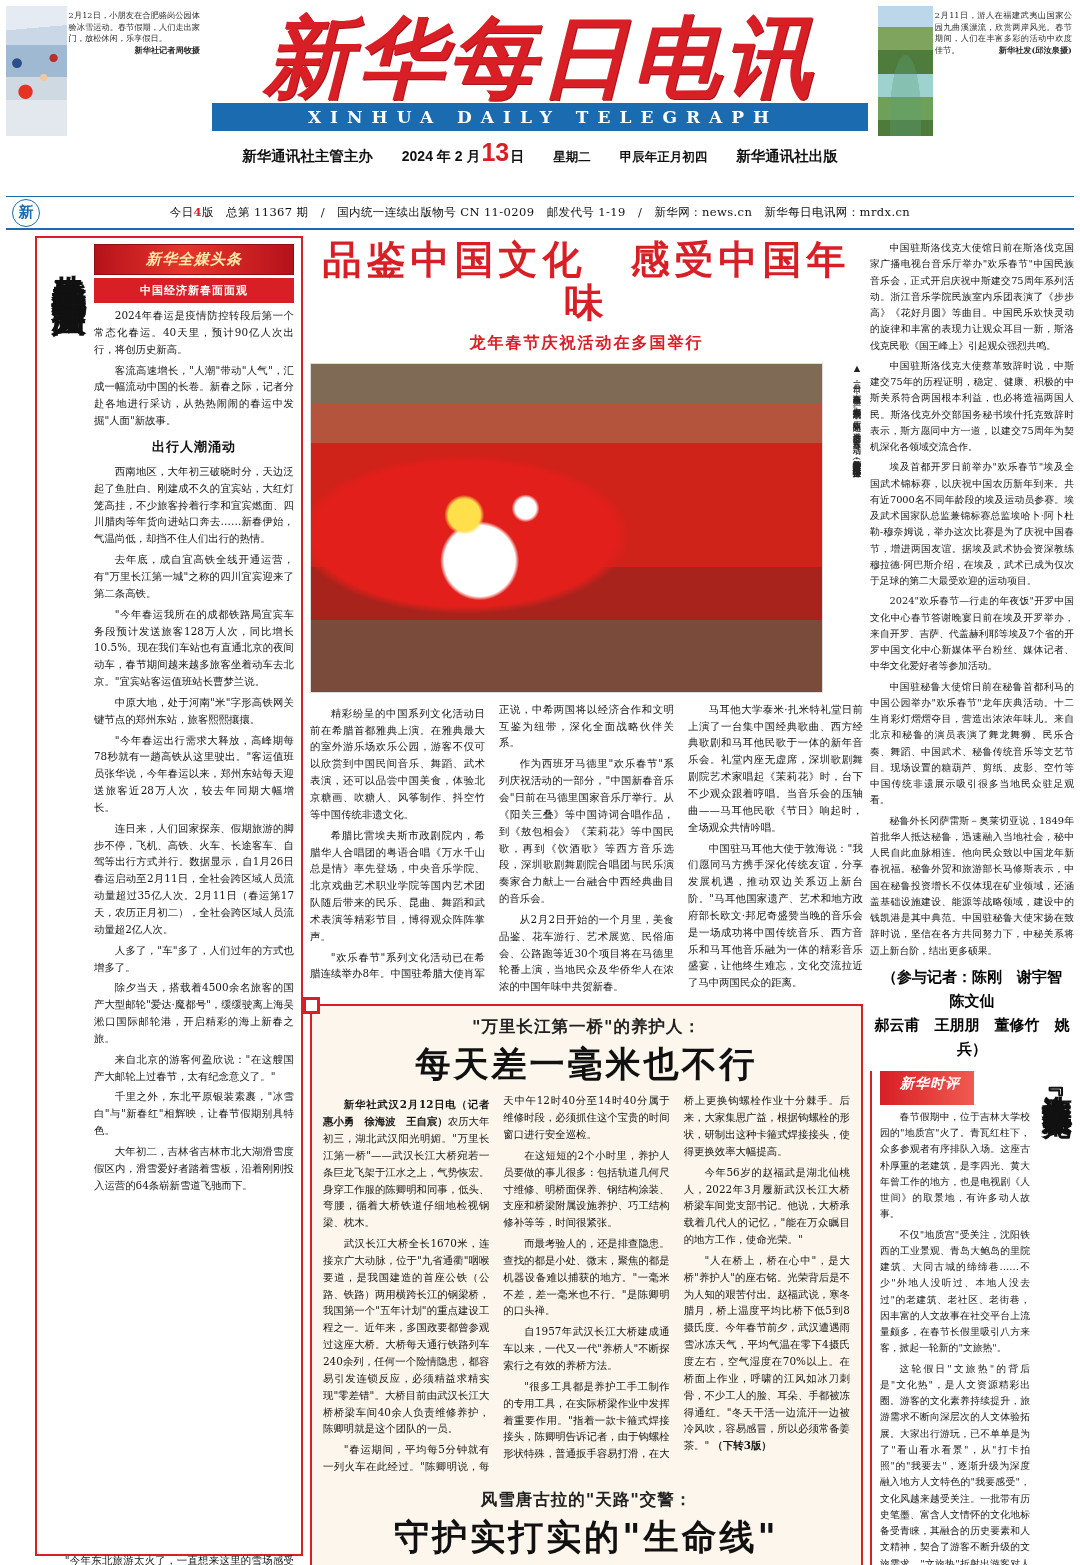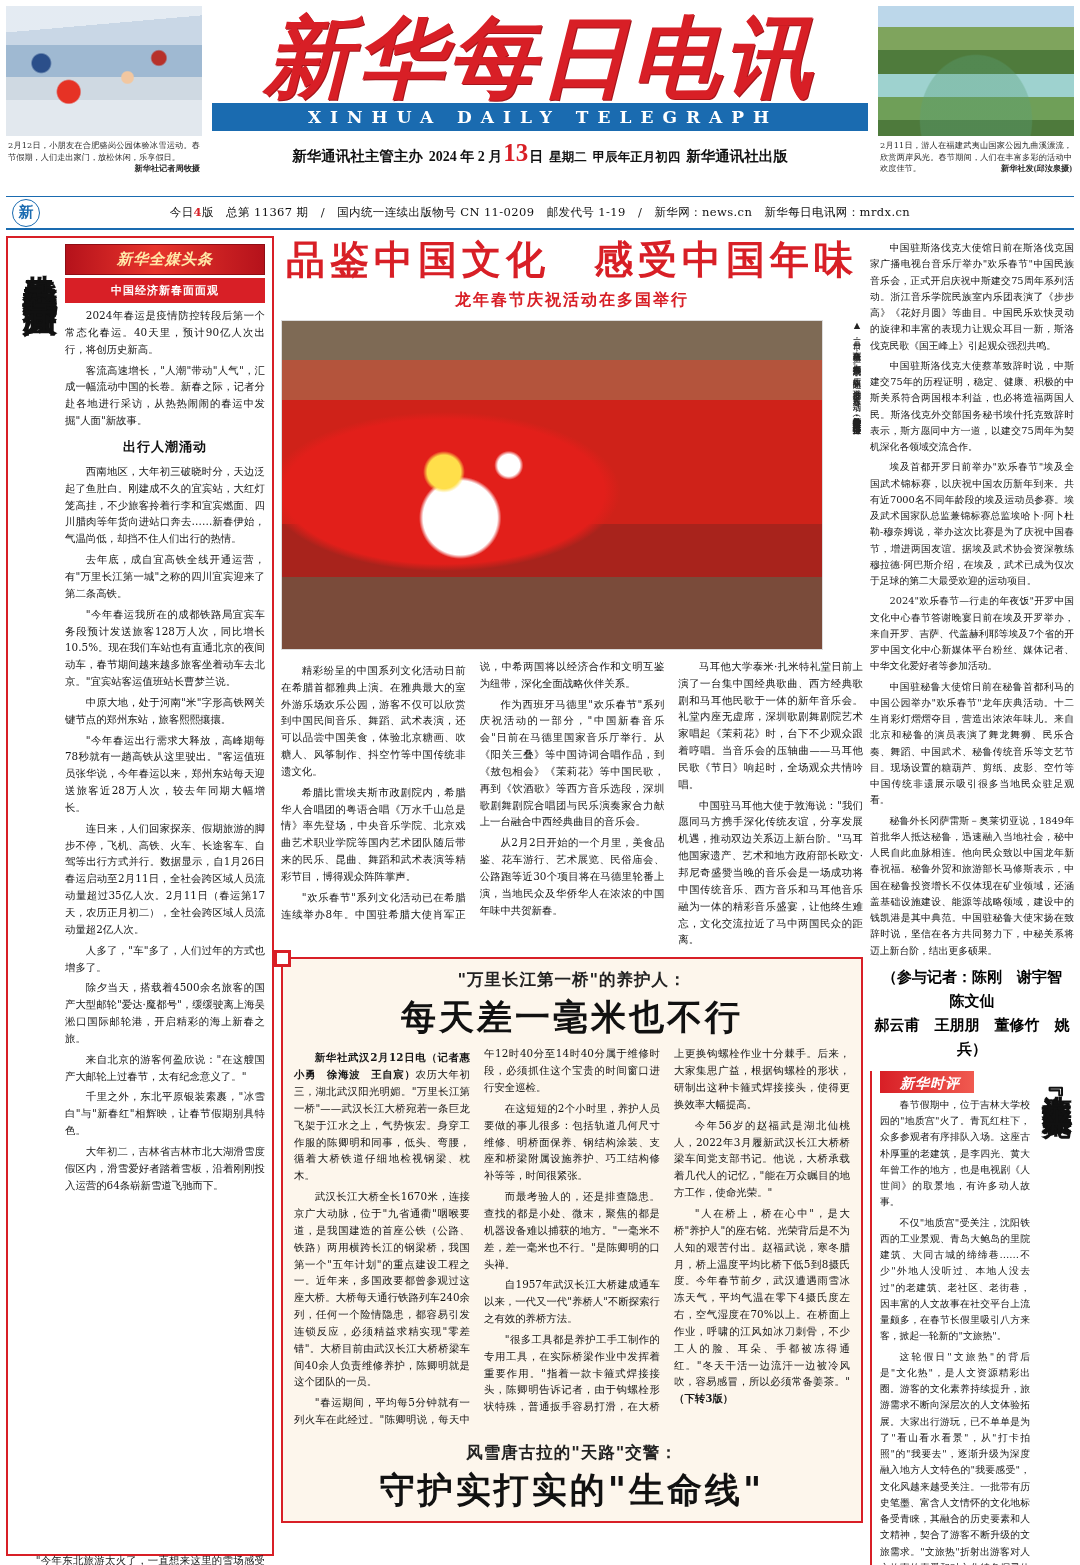--- a/index.html
+++ b/index.html
@@ -8,47 +8,47 @@
     width:1080px; height:1565px;
     background:#ffffff;
     font-family:"DejaVu Sans", sans-serif;
     overflow:hidden;
     position:relative;
   }
   .page { width:1080px; height:1565px; position:relative; background:#fff; padding:0 6px; }
 
   
   .masthead { display:flex; height:195px; padding-top:6px; }
-  .mh-side { width:196px; flex:0 0 196px; display:flex; flex-direction:column; }
+  .mh-side { width:196px; flex:0 0 196px; display:flex; }
   .mh-photo { width:100%; height:130px; position:relative; overflow:hidden; }
   .mh-caption {
     font-size:8.2px; line-height:1.42; color:#2a2a2a; padding:4px 2px 0 2px;
     text-align:justify; font-family:"DejaVu Serif", serif;
   }
-  .mh-caption .credit { font-weight:bold; float:right;font-family:Liberation Serif, serif; }
+  .mh-caption .credit { font-weight:bold; float:right; }
   .mh-center { flex:1; display:flex; flex-direction:column; align-items:center; justify-content:flex-start; padding:0 10px; }
   .logo-cn {
     font-family:"DejaVu Serif", serif;
     font-size:88px; font-weight:bold; color:#d81f26;
     letter-spacing:4px; line-height:1.08;
     font-style:italic;
     text-shadow:1px 1px 0 #a5151b;
     margin-top:4px;
     white-space:nowrap;
   }
   .logo-bar {
     width:100%; background:#1a6bb0; color:#fff;
     text-align:center; font-size:17px; font-weight:bold; letter-spacing:9px;
     padding:4px 0 4px 6px; margin-top:-2px;
     font-family:"DejaVu Serif", serif;
   }
   .mh-meta {
-    display:flex; align-items:baseline; justify-content:center; gap:6px;
+    display:flex; align-items:baseline; justify-content:center; gap:29px;
     margin-top:9px; font-size:14.5px; font-weight:bold; color:#111;
-    font-family:Liberation Serif, serif; white-space:nowrap;
+    font-family:Liberation Sans, sans-serif; white-space:nowrap;
   }
   .mh-meta .date-line { display:inline-flex; align-items:baseline; font-size:14px; }
   .mh-meta .bigday { color:#d81f26; font-size:25px; font-weight:bold; padding:0 1px; line-height:1; }
   .mh-meta .small { font-size:12.5px; }
   .infobar {
     display:flex; align-items:center; gap:10px;
     height:34px; border-top:1px solid #1a6bb0; border-bottom:2px solid #1a6bb0;
     margin-top:1px;
   }
   .seal {
@@ -59,21 +59,21 @@
     font-family:"DejaVu Serif", serif;
   }
   .infobar-text {
     flex:1; text-align:center; font-size:11.5px; color:#111; letter-spacing:.4px;
     font-family:"DejaVu Serif", serif;
   }
   .infobar-text .red { color:#d81f26; font-weight:bold; }
 
   
   .content { display:flex; gap:7px; margin-top:6px; height:1320px; }
-  .col-left   { width:268px; flex:0 0 268px; border:2px solid #d81f26; padding:6px 7px; position:relative; }
+  .col-left   { width:268px; flex:0 0 268px; border:2px solid #d81f26; padding:6px 7px; position:relative;margin-left:29px; }
   .col-mid    { flex:1; display:flex; flex-direction:column; }
   .col-right  { width:204px; flex:0 0 204px; display:flex; flex-direction:column; }
 
   
   .lead-wrap { display:flex; gap:6px; height:100%; }
   .vert-headline {
     writing-mode:vertical-rl; text-orientation:upright;
     font-family:"DejaVu Serif", serif;
     font-size:35px; font-weight:bold; color:#111; line-height:1.08;
     letter-spacing:2px; flex:0 0 44px; padding-top:2px;
@@ -151,21 +151,21 @@
   }
   .story-cols { column-count:3; column-gap:14px; margin-top:9px; }
   .dateline { font-weight:bold; }
   .r-body { flex:1; }
   .comment-box {
     border-left:2px solid #d81f26; margin-top:10px; padding-left:8px;
     display:flex; gap:6px;
   }
   .badge-pingc {
     background:linear-gradient(90deg,#d81f26,#f05a50);
-    color:#fff; font-weight:bold; font-size:14px; padding:4px 14px 0 20px;
+    color:#fff; font-weight:bold; font-size:14px; padding:4px 14px 12px 20px;
     display:inline-block; font-style:italic; font-family:"DejaVu Serif", serif;
     letter-spacing:1px; position:relative;
   }
   .vert-headline2 {
     writing-mode:vertical-rl; text-orientation:upright;
     font-family:"DejaVu Serif", serif;
     font-size:30px; font-weight:bold; color:#111; line-height:1.12;
     letter-spacing:1px; flex:0 0 38px;
   }
   .r-para {

